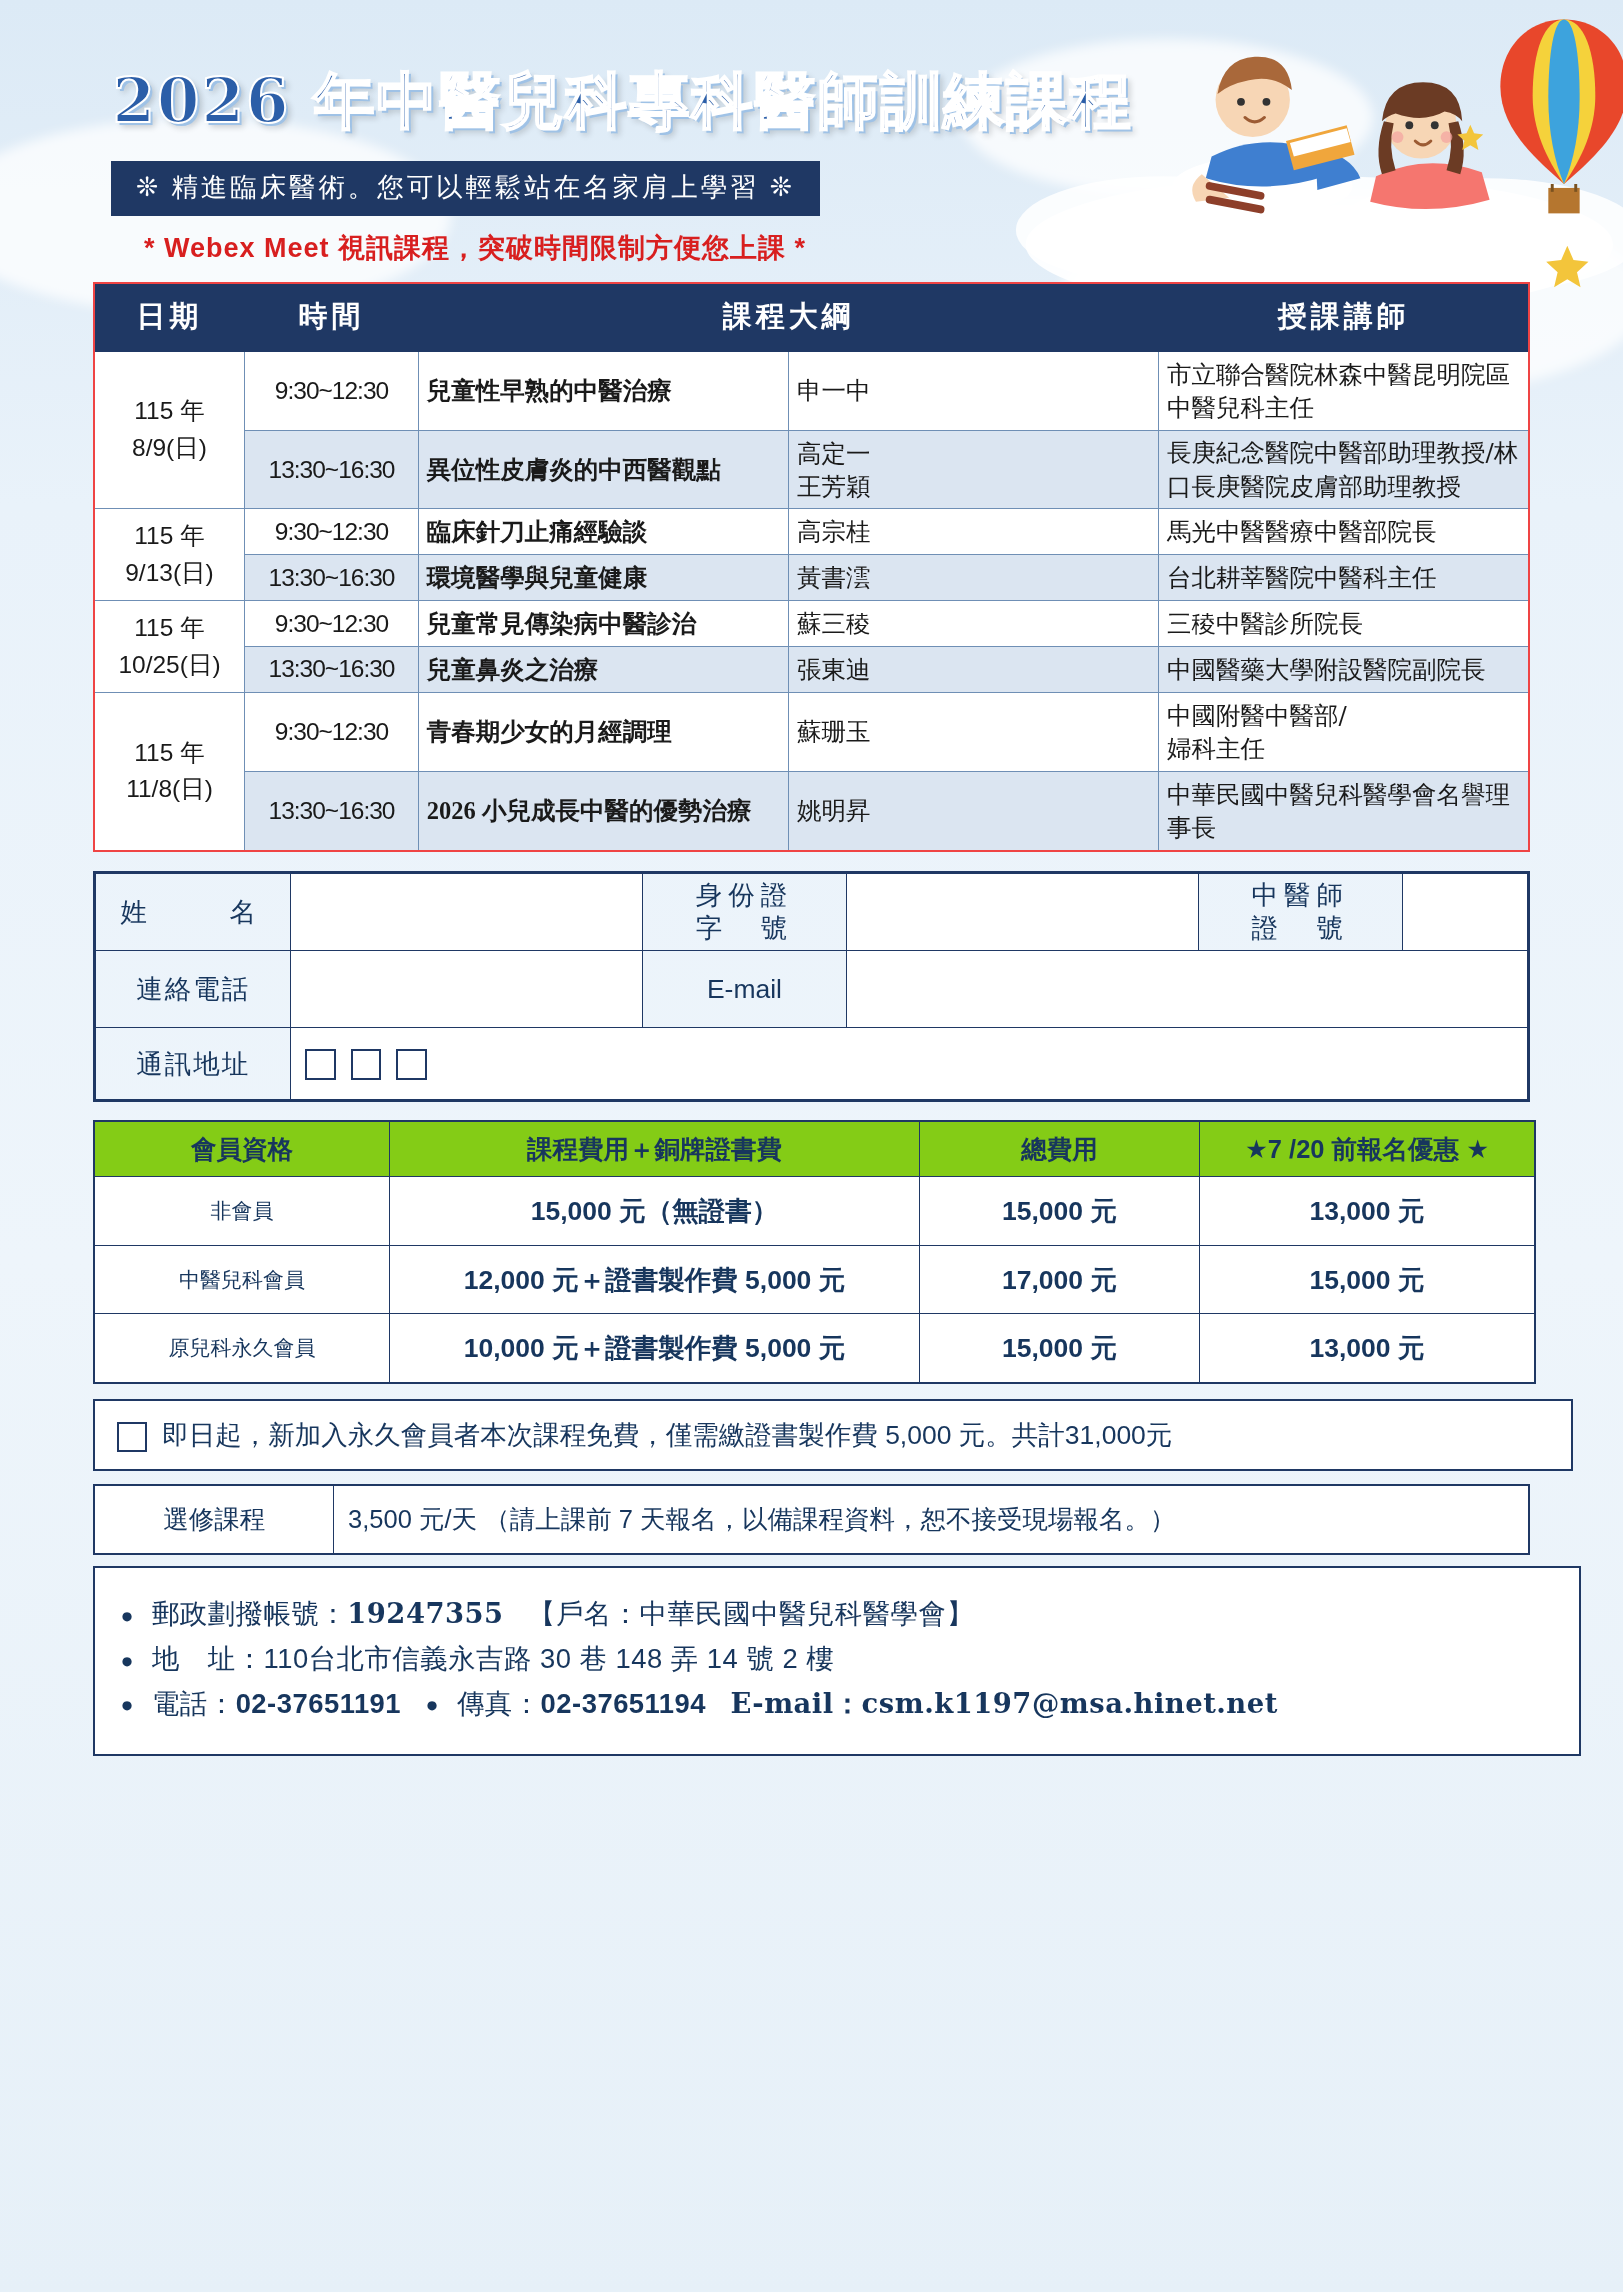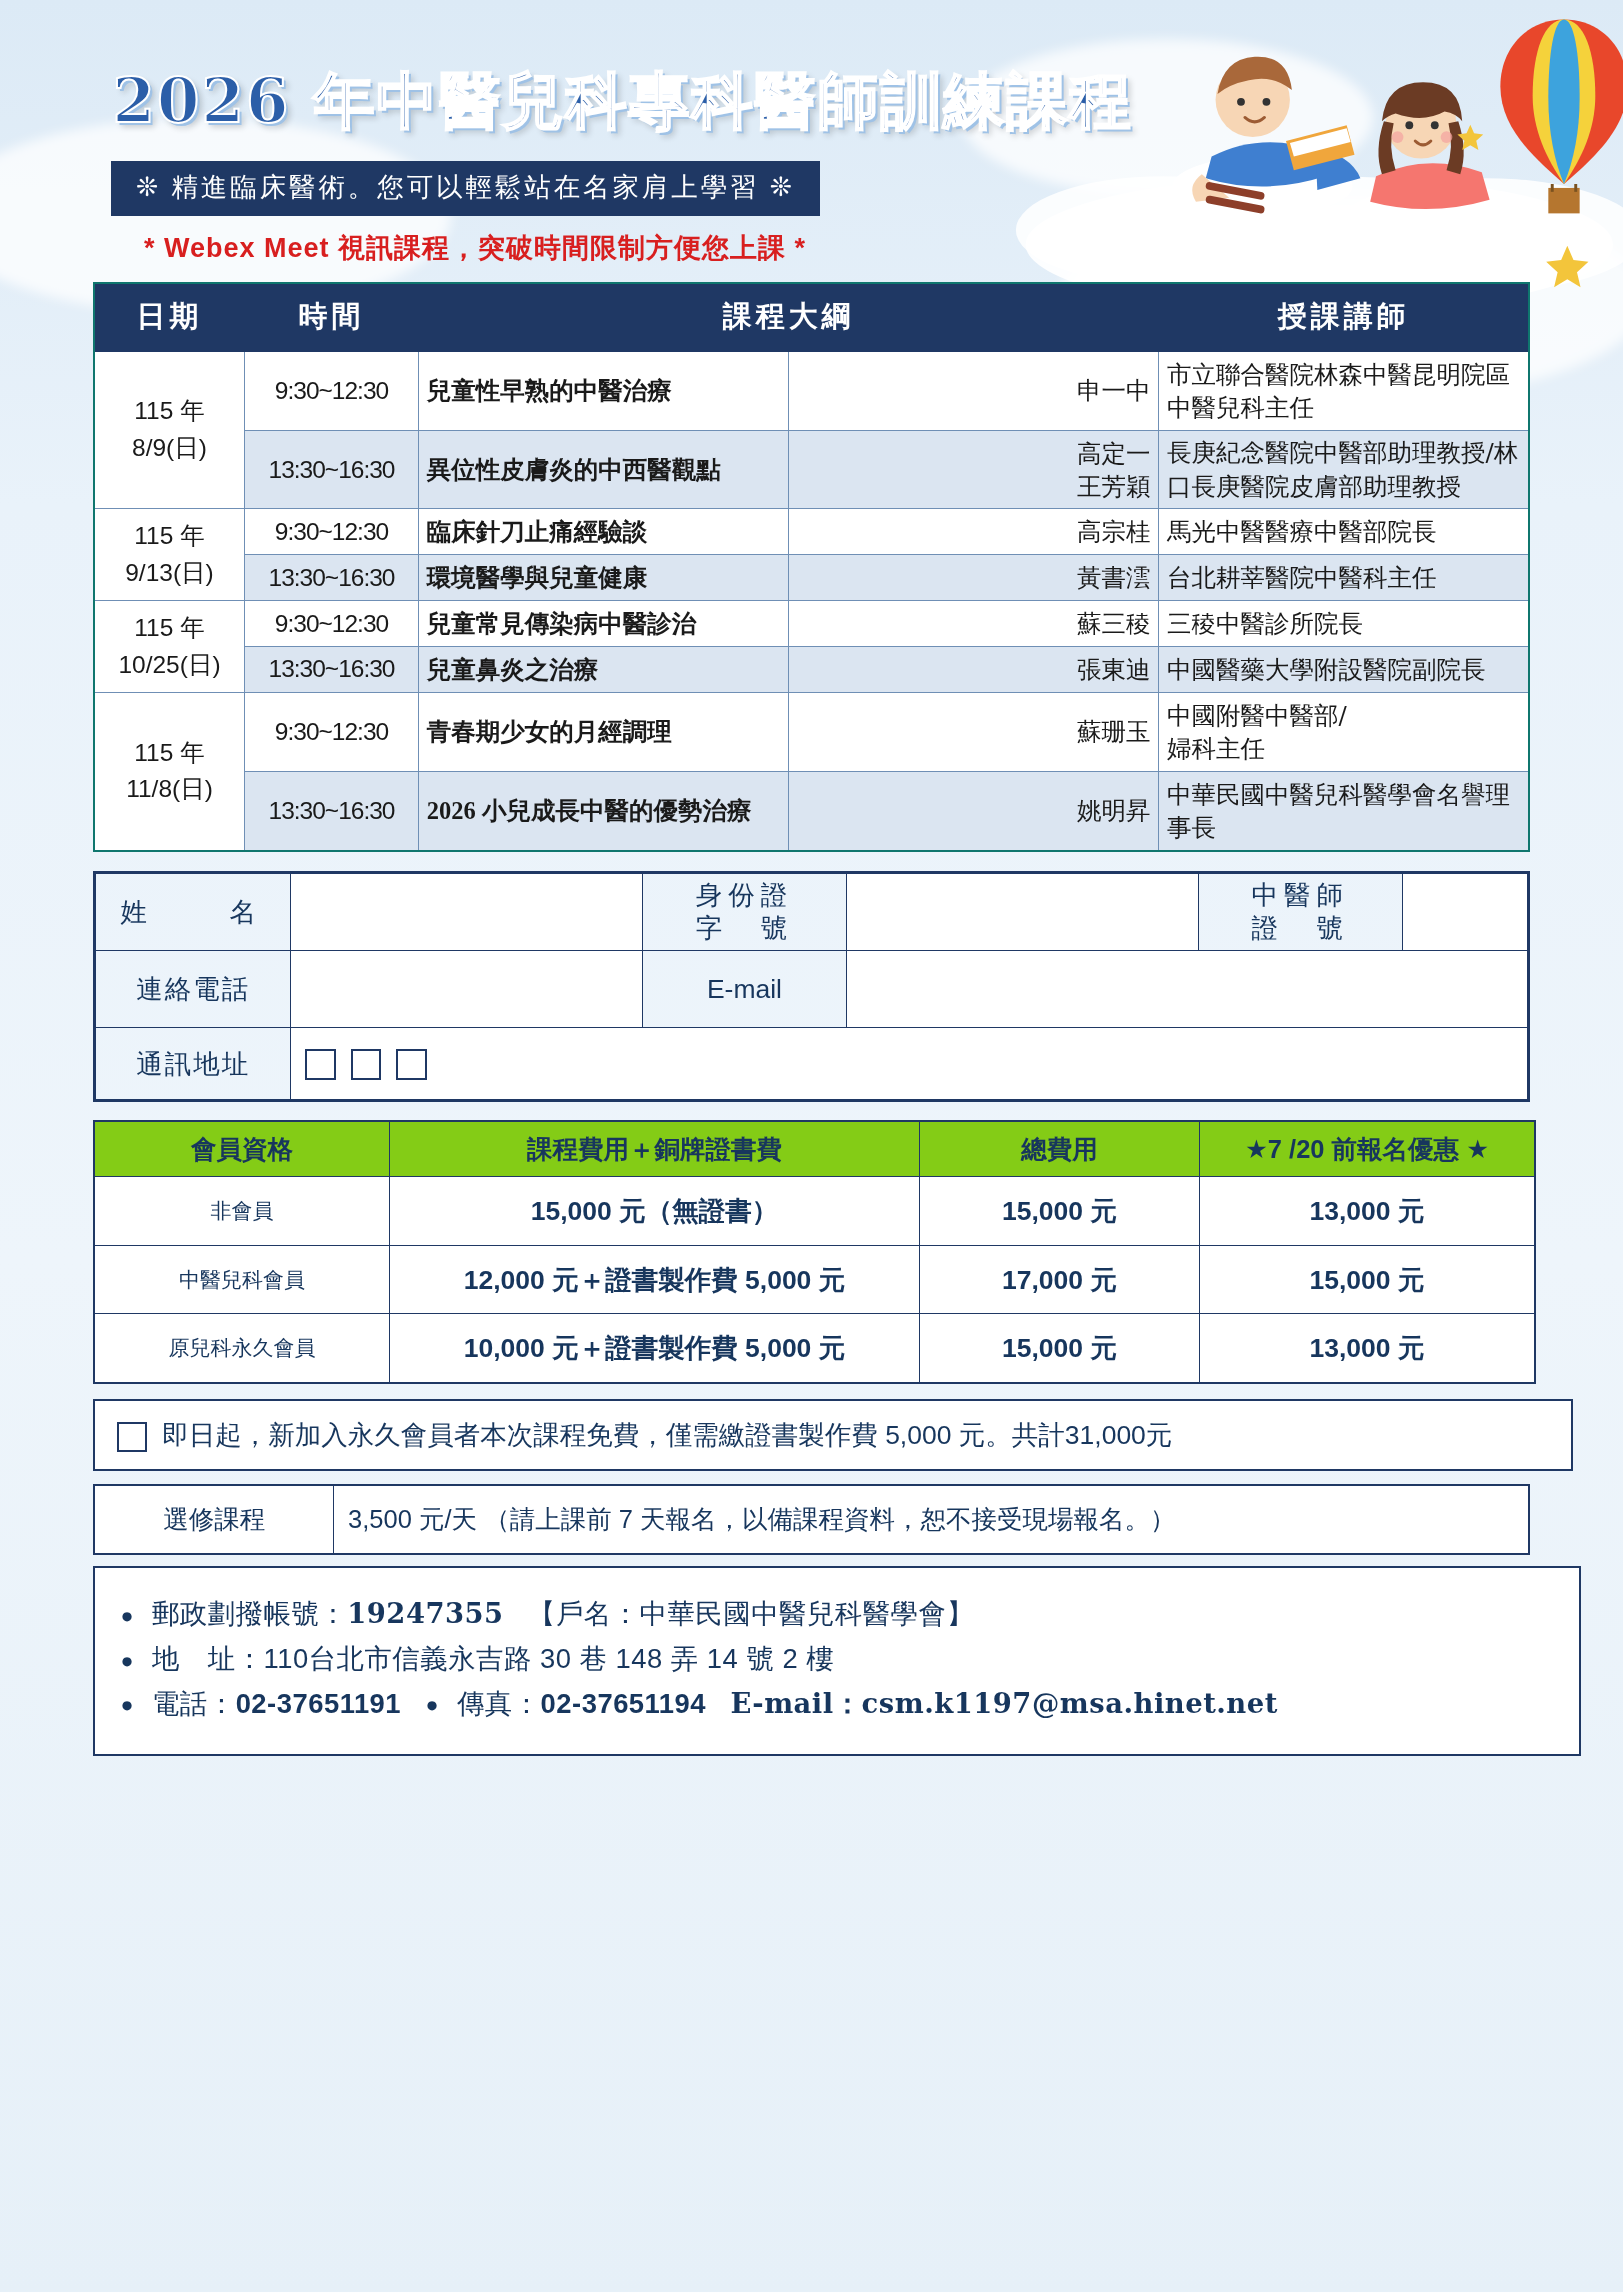--- a/index.html
+++ b/index.html
@@ -52,37 +52,37 @@
   .redline{
     margin:13.7px 0 15.7px 51px;
     color:#d81f1f;
     font-size:27px;
     font-weight:bold;
     letter-spacing:1px;
   }
 
   
   table{border-collapse:collapse;width:1437px;}
-  .sched{border:2px solid #0f766e;table-layout:fixed;}
+  .sched{border:2px solid #ef4444;table-layout:fixed;}
   .sched th{
     background:#1f3864;color:#fff;font-size:29px;font-weight:bold;
     padding:11.8px 0;border:1px solid #1f3864;letter-spacing:3.9px;
   }
   .sched td{
     border:1px solid #6f8fb5;
     font-size:24.5px;
     color:#1a1a1a;
     padding:5.9px 7.8px;
     vertical-align:middle;
   }
   .c-date{width:149px;text-align:center;font-size:26.5px;line-height:1.5;background:#ffffff;}
   .c-time{width:173px;text-align:center;font-size:25.5px;letter-spacing:-1px;}
   .c-topic{width:549px;font-size:30px;font-weight:bold;color:#17365d;
            font-family:Liberation Serif, serif;padding-left:9.8px;margin-left:37px;}
-  .c-teacher{width:165px;text-align:right;font-size:28px;
+  .c-teacher{width:165px;text-align:left;font-size:28px;
              font-family:Liberation Serif, serif;}
   .c-aff{font-size:22.5px;line-height:1.35;
          font-family:"DejaVu Serif","Liberation Serif",serif;padding-left:7.8px;}
   tr.rowA td{background:#ffffff;}
   tr.rowB td{background:#dbe5f1;}
 
   
   .form-wrap{margin-top:19.6px;border:2px solid #1f3864;width:1433px;}
   .form-tbl{width:100%;border-collapse:collapse;table-layout:fixed;}
   .form-tbl td{border:1px solid #1f3864;height:76px;font-size:26.5px;color:#17365d;padding:0 13.7px;}

